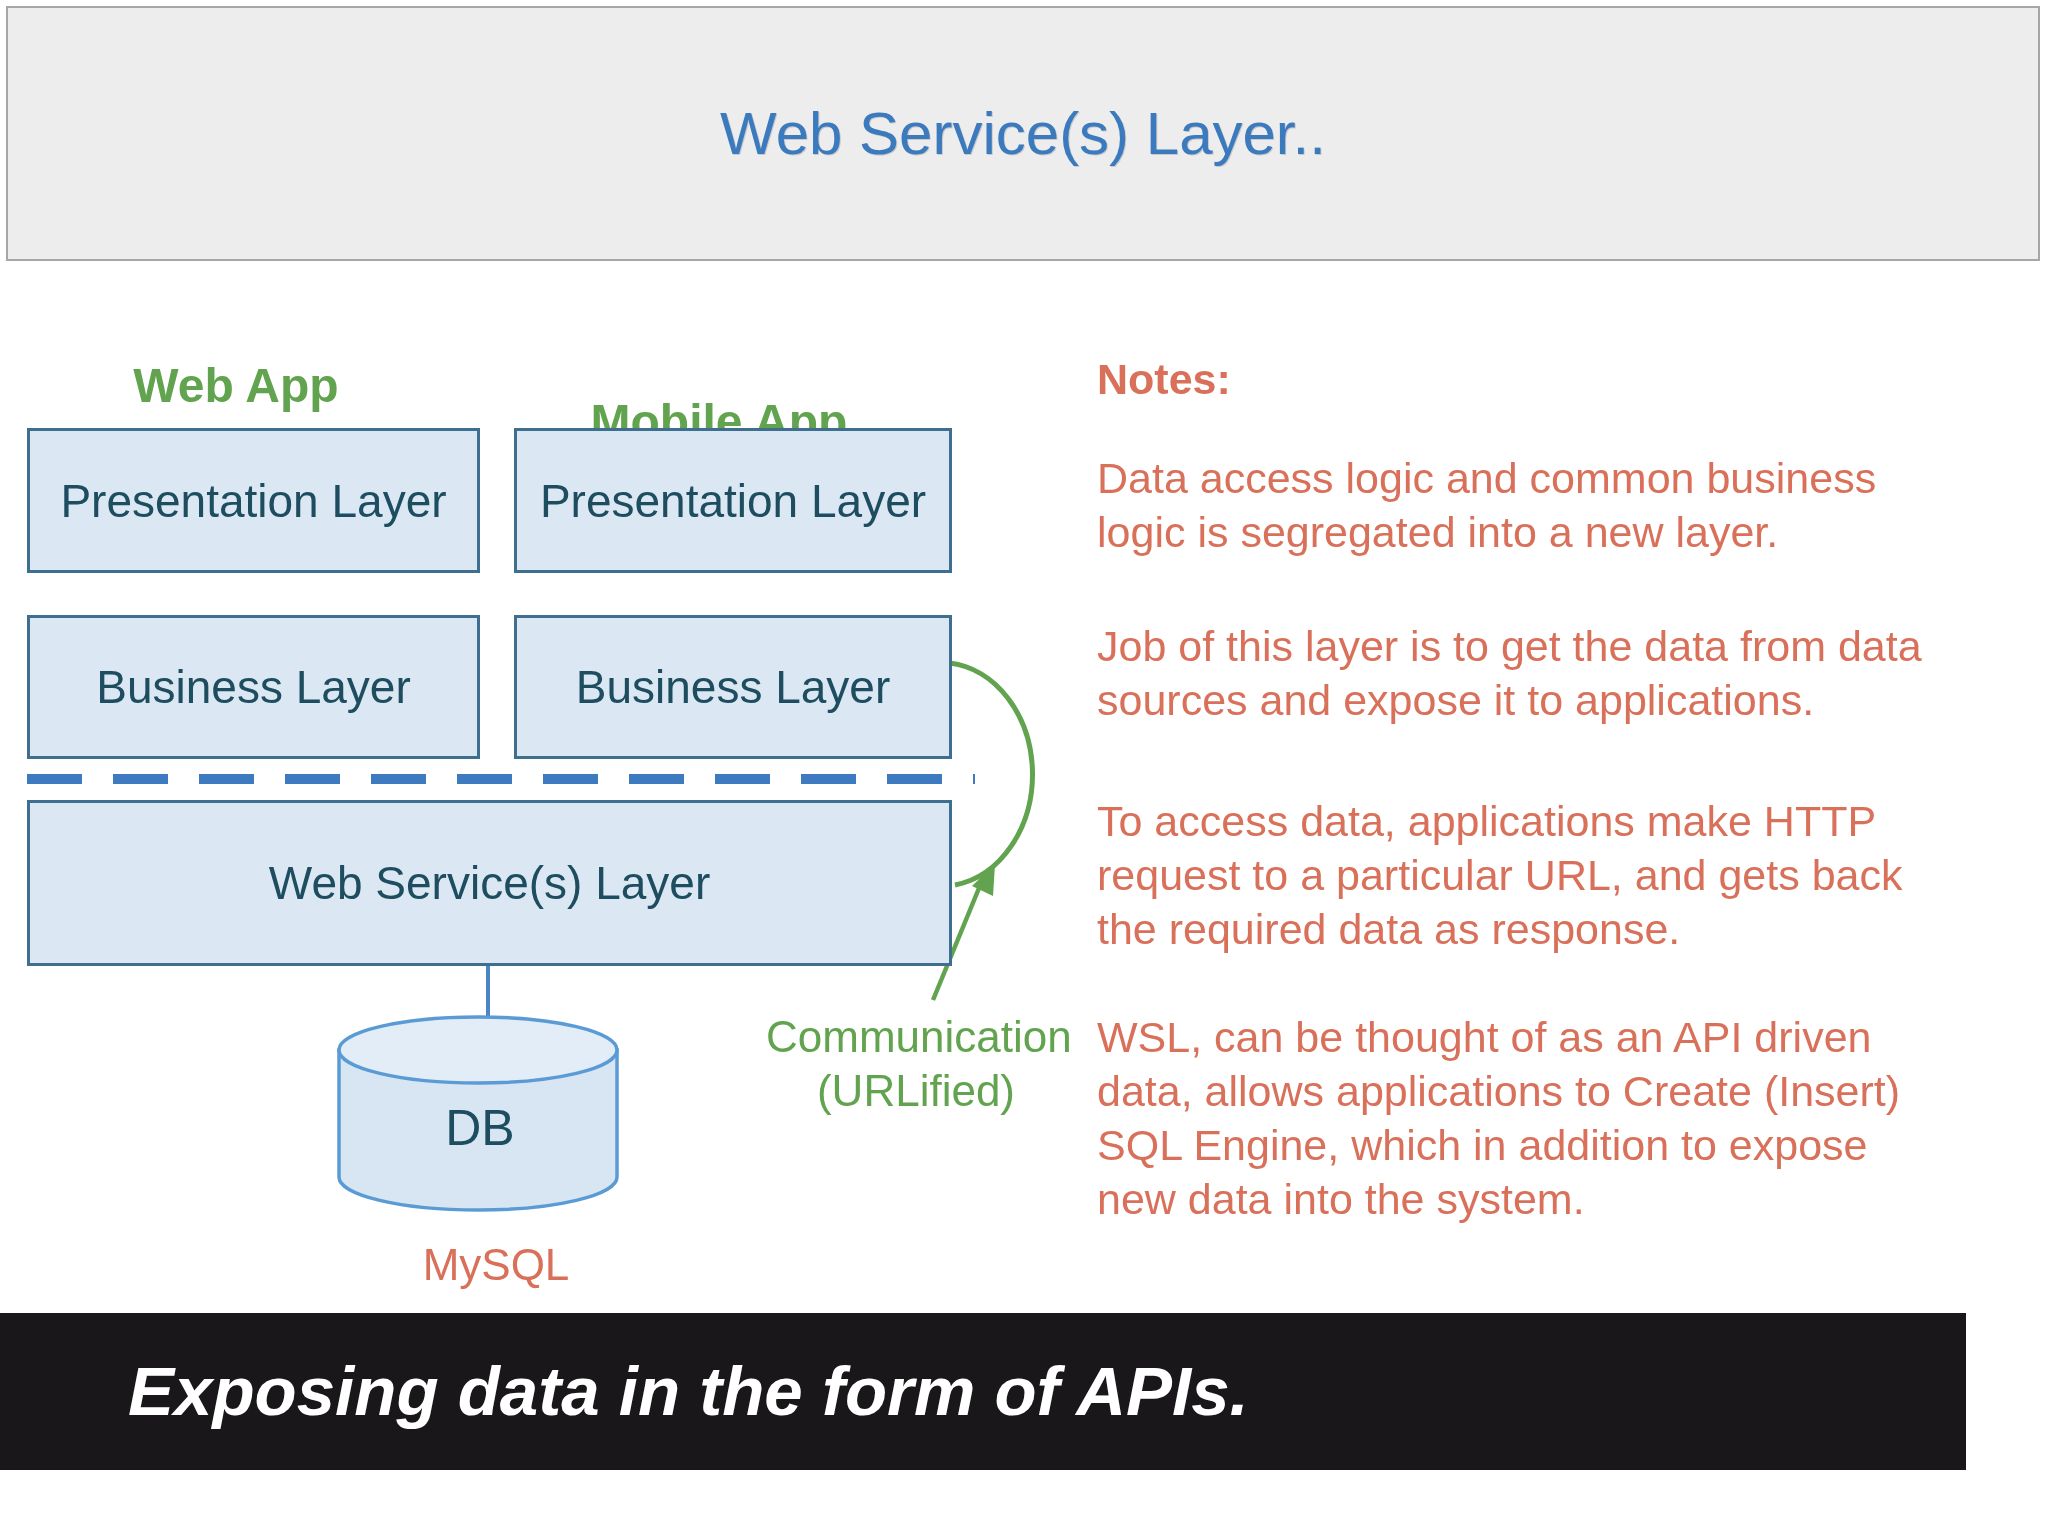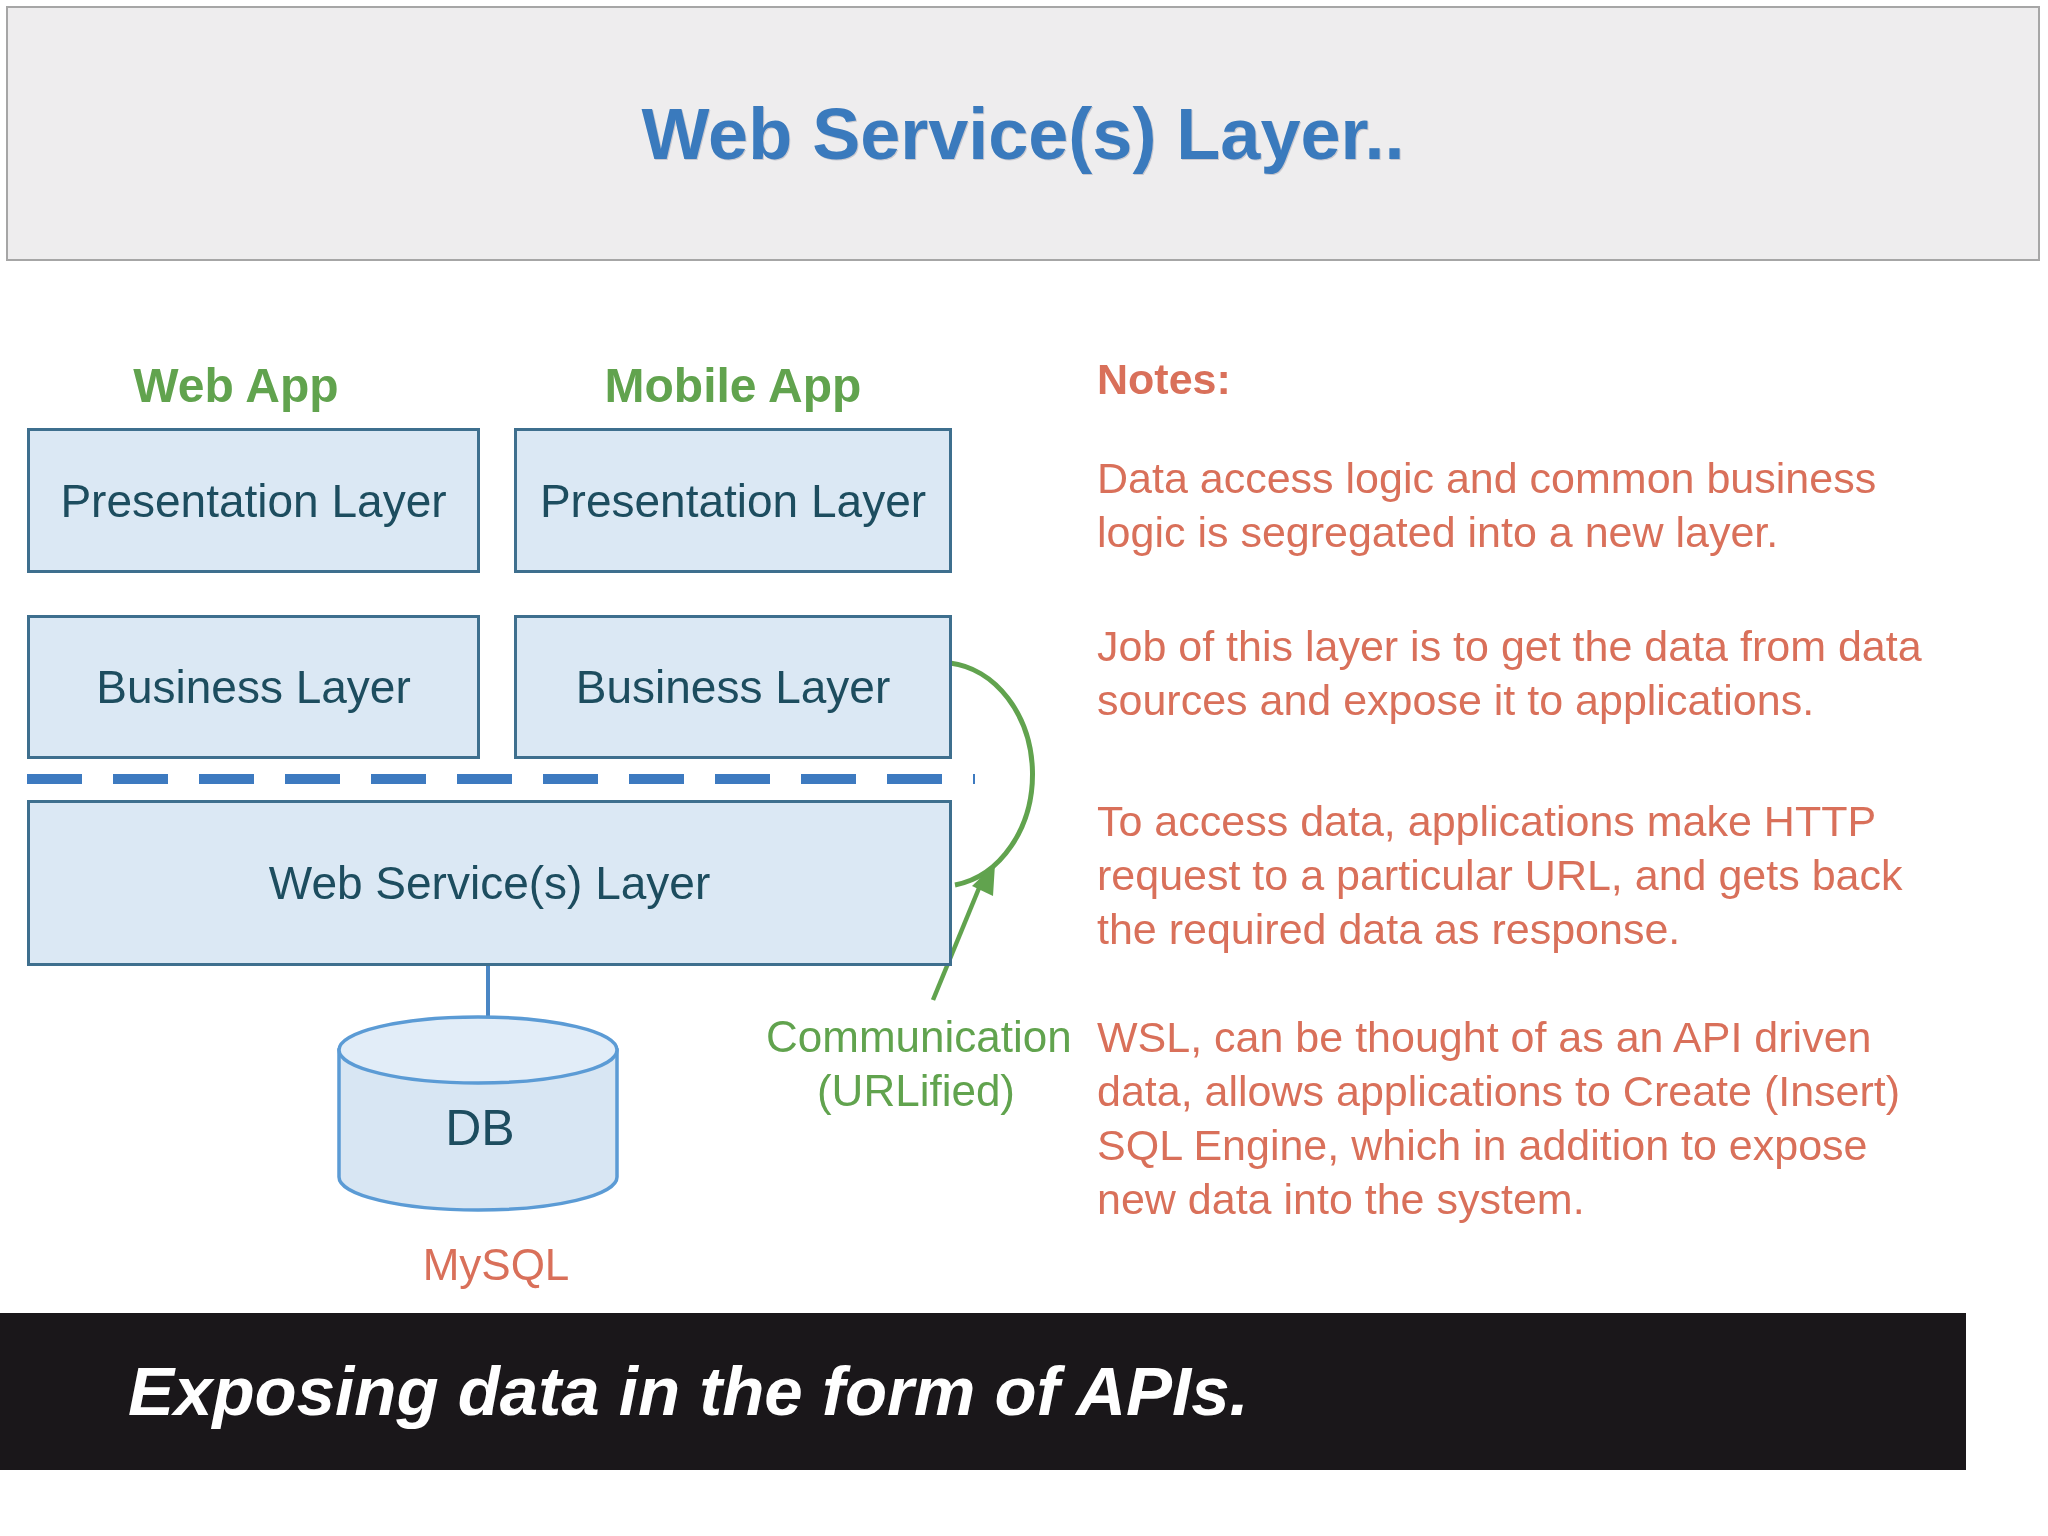--- a/index.html
+++ b/index.html
@@ -23,40 +23,40 @@
     position:relative;width:2048px;height:1536px;background:#ffffff;overflow:hidden;
     font-family:"Liberation Sans",sans-serif;
   }
   
   .hdr{
     position:absolute;left:6px;top:6px;width:2030px;height:251px;
     background:var(--header_fill);border:2px solid var(--header_border);
     display:flex;align-items:center;justify-content:center;
   }
   .hdr-title{
-    font-size:72px;font-weight:bold;color:var(--accent_blue);
+    font-size:60px;font-weight:normal;color:var(--accent_blue);
     white-space:nowrap;text-shadow:1px 1px 0 rgba(90,90,110,.25);
   }
   
   .box{
     position:absolute;background:var(--box_fill);border:3px solid var(--box_border);
     display:flex;align-items:center;justify-content:center;
     color:var(--box_text);font-size:46px;box-sizing:border-box;white-space:nowrap;
   }
   .b-pres-l{left:27px;top:428px;width:453px;height:145px;}
   .b-pres-r{left:514px;top:428px;width:438px;height:145px;}
   .b-bus-l{left:27px;top:615px;width:453px;height:144px;}
   .b-bus-r{left:514px;top:615px;width:438px;height:144px;}
   .b-ws{left:27px;top:800px;width:925px;height:166px;}
   .col-label{
     position:absolute;top:358px;height:56px;line-height:56px;text-align:center;
     font-size:48px;font-weight:bold;color:var(--green);white-space:nowrap;
   }
   .cl-web{left:36px;width:400px;}
-  .cl-mob{left:514px;width:438px;}
+  .cl-mob{left:500px;width:438px;margin-top:36px;}
   
   .overlay{position:absolute;left:0;top:0;pointer-events:none;}
   .dashed-line{stroke:var(--dashed_blue);stroke-width:10;stroke-dasharray:55 31;fill:none;}
   .connector{stroke:var(--connector_blue);stroke-width:4;fill:none;}
   .cyl-body{fill:var(--cylinder_fill);stroke:var(--cylinder_blue);stroke-width:3.5;}
   .cyl-top{fill:var(--cylinder_top_fill);stroke:var(--cylinder_blue);stroke-width:3.5;}
   .green-arc{stroke:var(--green);stroke-width:5;fill:none;}
   .callout-line{stroke:var(--green);stroke-width:4.5;fill:none;}
   .callout-head{fill:var(--green);stroke:none;}
   

